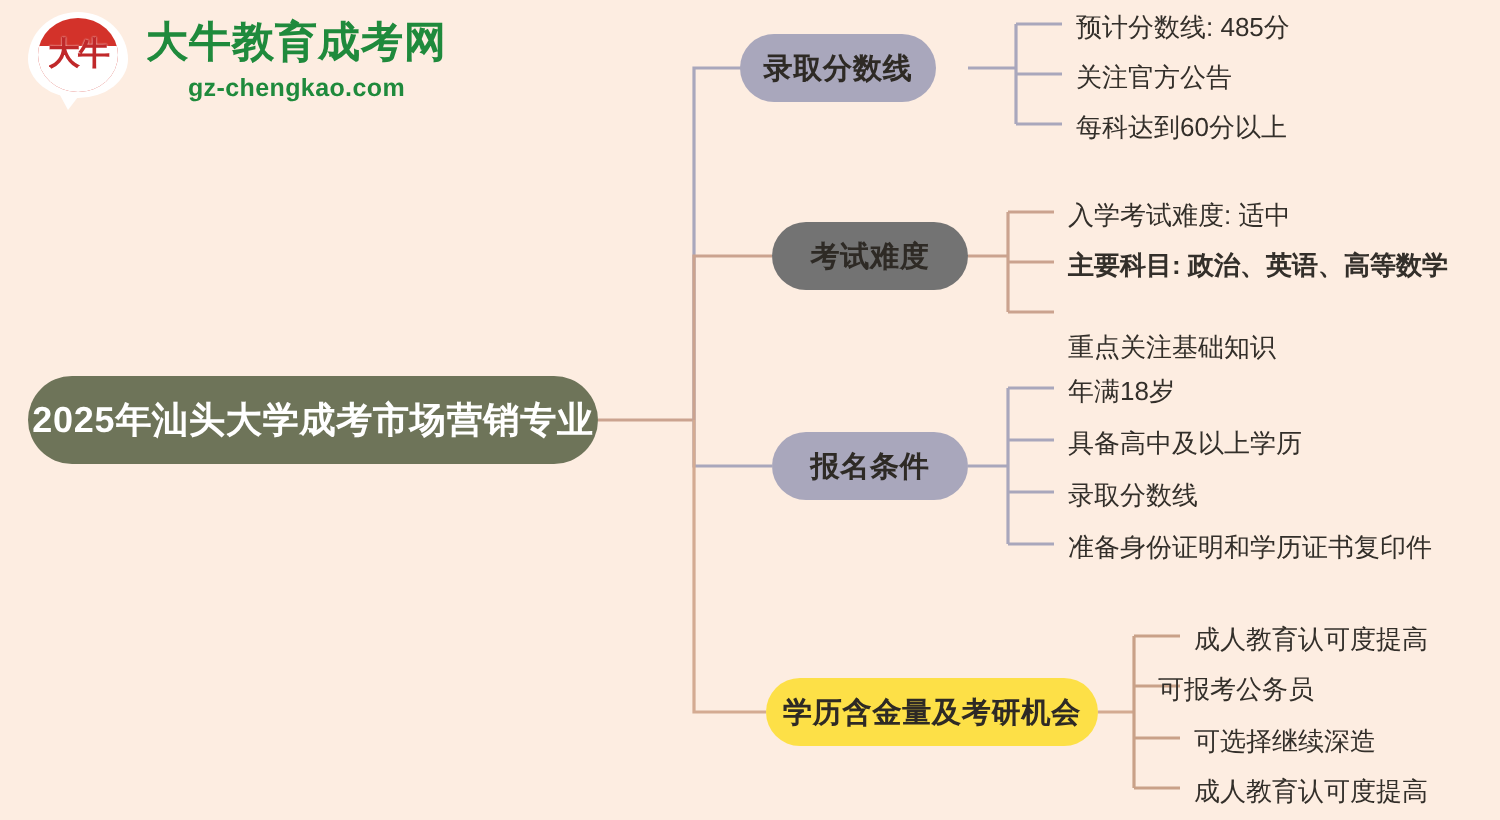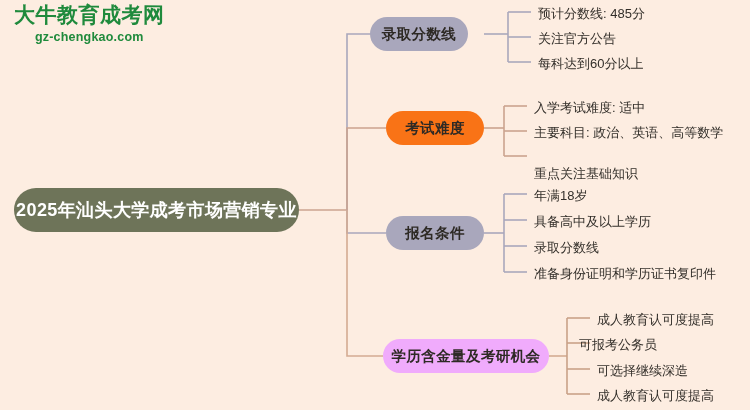--- a/index.html
+++ b/index.html
@@ -113,37 +113,45 @@
     top: 188px;
     width: 285px;
     height: 44px;
     background: #6E7459;
     color: #FFFFFF;
     font-size: 18px;
     letter-spacing: 0.4px;
   }
   .branch-node { height: 34px; font-size: 14.5px; letter-spacing: 0.4px; }
   #branch-node-0 { left: 370px; top: 17px;  width: 98px;  background: #A9A7BC; }
-  #branch-node-1 { left: 386px; top: 111px; width: 98px;  background: #f97316; }
+  #branch-node-1 { left: 386px; top: 111px; width: 98px;  background: #737373; }
   #branch-node-2 { left: 386px; top: 216px; width: 98px;  background: #A9A7BC; }
-  #branch-node-3 { left: 383px; top: 339px; width: 166px; background: #f0abfc; }
+  #branch-node-3 { left: 383px; top: 339px; width: 166px; background: #fde047; }
 
   
   .leaf {
     position: absolute;
     font-size: 13px;
     color: #332F2A;
     white-space: nowrap;
     line-height: 1;
   }
 </style>
 </head>
 <body>
 
 <div id="logo">
+  <div id="logo-mark">
+    <div id="logo-bubble"></div>
+    <div id="logo-bubble-tail"></div>
+    <div id="logo-disc">
+      <div id="logo-disc-lower"></div>
+      <div id="logo-disc-text">大牛</div>
+    </div>
+  </div>
   <div id="logo-text">
     <div id="logo-title">大牛教育成考网</div>
     <div id="logo-sub">gz-chengkao.com</div>
   </div>
 </div>
 
 <svg id="wires" viewBox="0 0 750 410" xmlns="http://www.w3.org/2000/svg">
 
   <path d="M 299 210 L 347 210" stroke="#CBA38F" stroke-width="1.6" fill="none"></path>
 
@@ -190,21 +198,21 @@
 
 <div class="node branch-node" id="branch-node-2">报名条件</div>
 
 <div class="node branch-node" id="branch-node-3">学历含金量及考研机会</div>
 
 <div class="leaf" style="left:538px; top:7px;">预计分数线: 485分</div>
 <div class="leaf" style="left:538px; top:32px;">关注官方公告</div>
 <div class="leaf" style="left:538px; top:57px;">每科达到60分以上</div>
 
 <div class="leaf" style="left:534px; top:101px;">入学考试难度: 适中</div>
-<div class="leaf" style="left:534px; top:126px;">主要科目: 政治、英语、高等数学</div>
+<div class="leaf" style="left:534px; top:126px;font-weight:bold;">主要科目: 政治、英语、高等数学</div>
 <div class="leaf" style="left:534px; top:167px;font-family:Liberation Serif, serif;">重点关注基础知识</div>
 
 <div class="leaf" style="left:534px; top:189px;">年满18岁</div>
 <div class="leaf" style="left:534px; top:215px;">具备高中及以上学历</div>
 <div class="leaf" style="left:534px; top:241px;">录取分数线</div>
 <div class="leaf" style="left:534px; top:267px;">准备身份证明和学历证书复印件</div>
 
 <div class="leaf" style="left:597px; top:313px;">成人教育认可度提高</div>
 <div class="leaf" style="left:579px; top:338px;">可报考公务员</div>
 <div class="leaf" style="left:597px; top:364px;">可选择继续深造</div>

